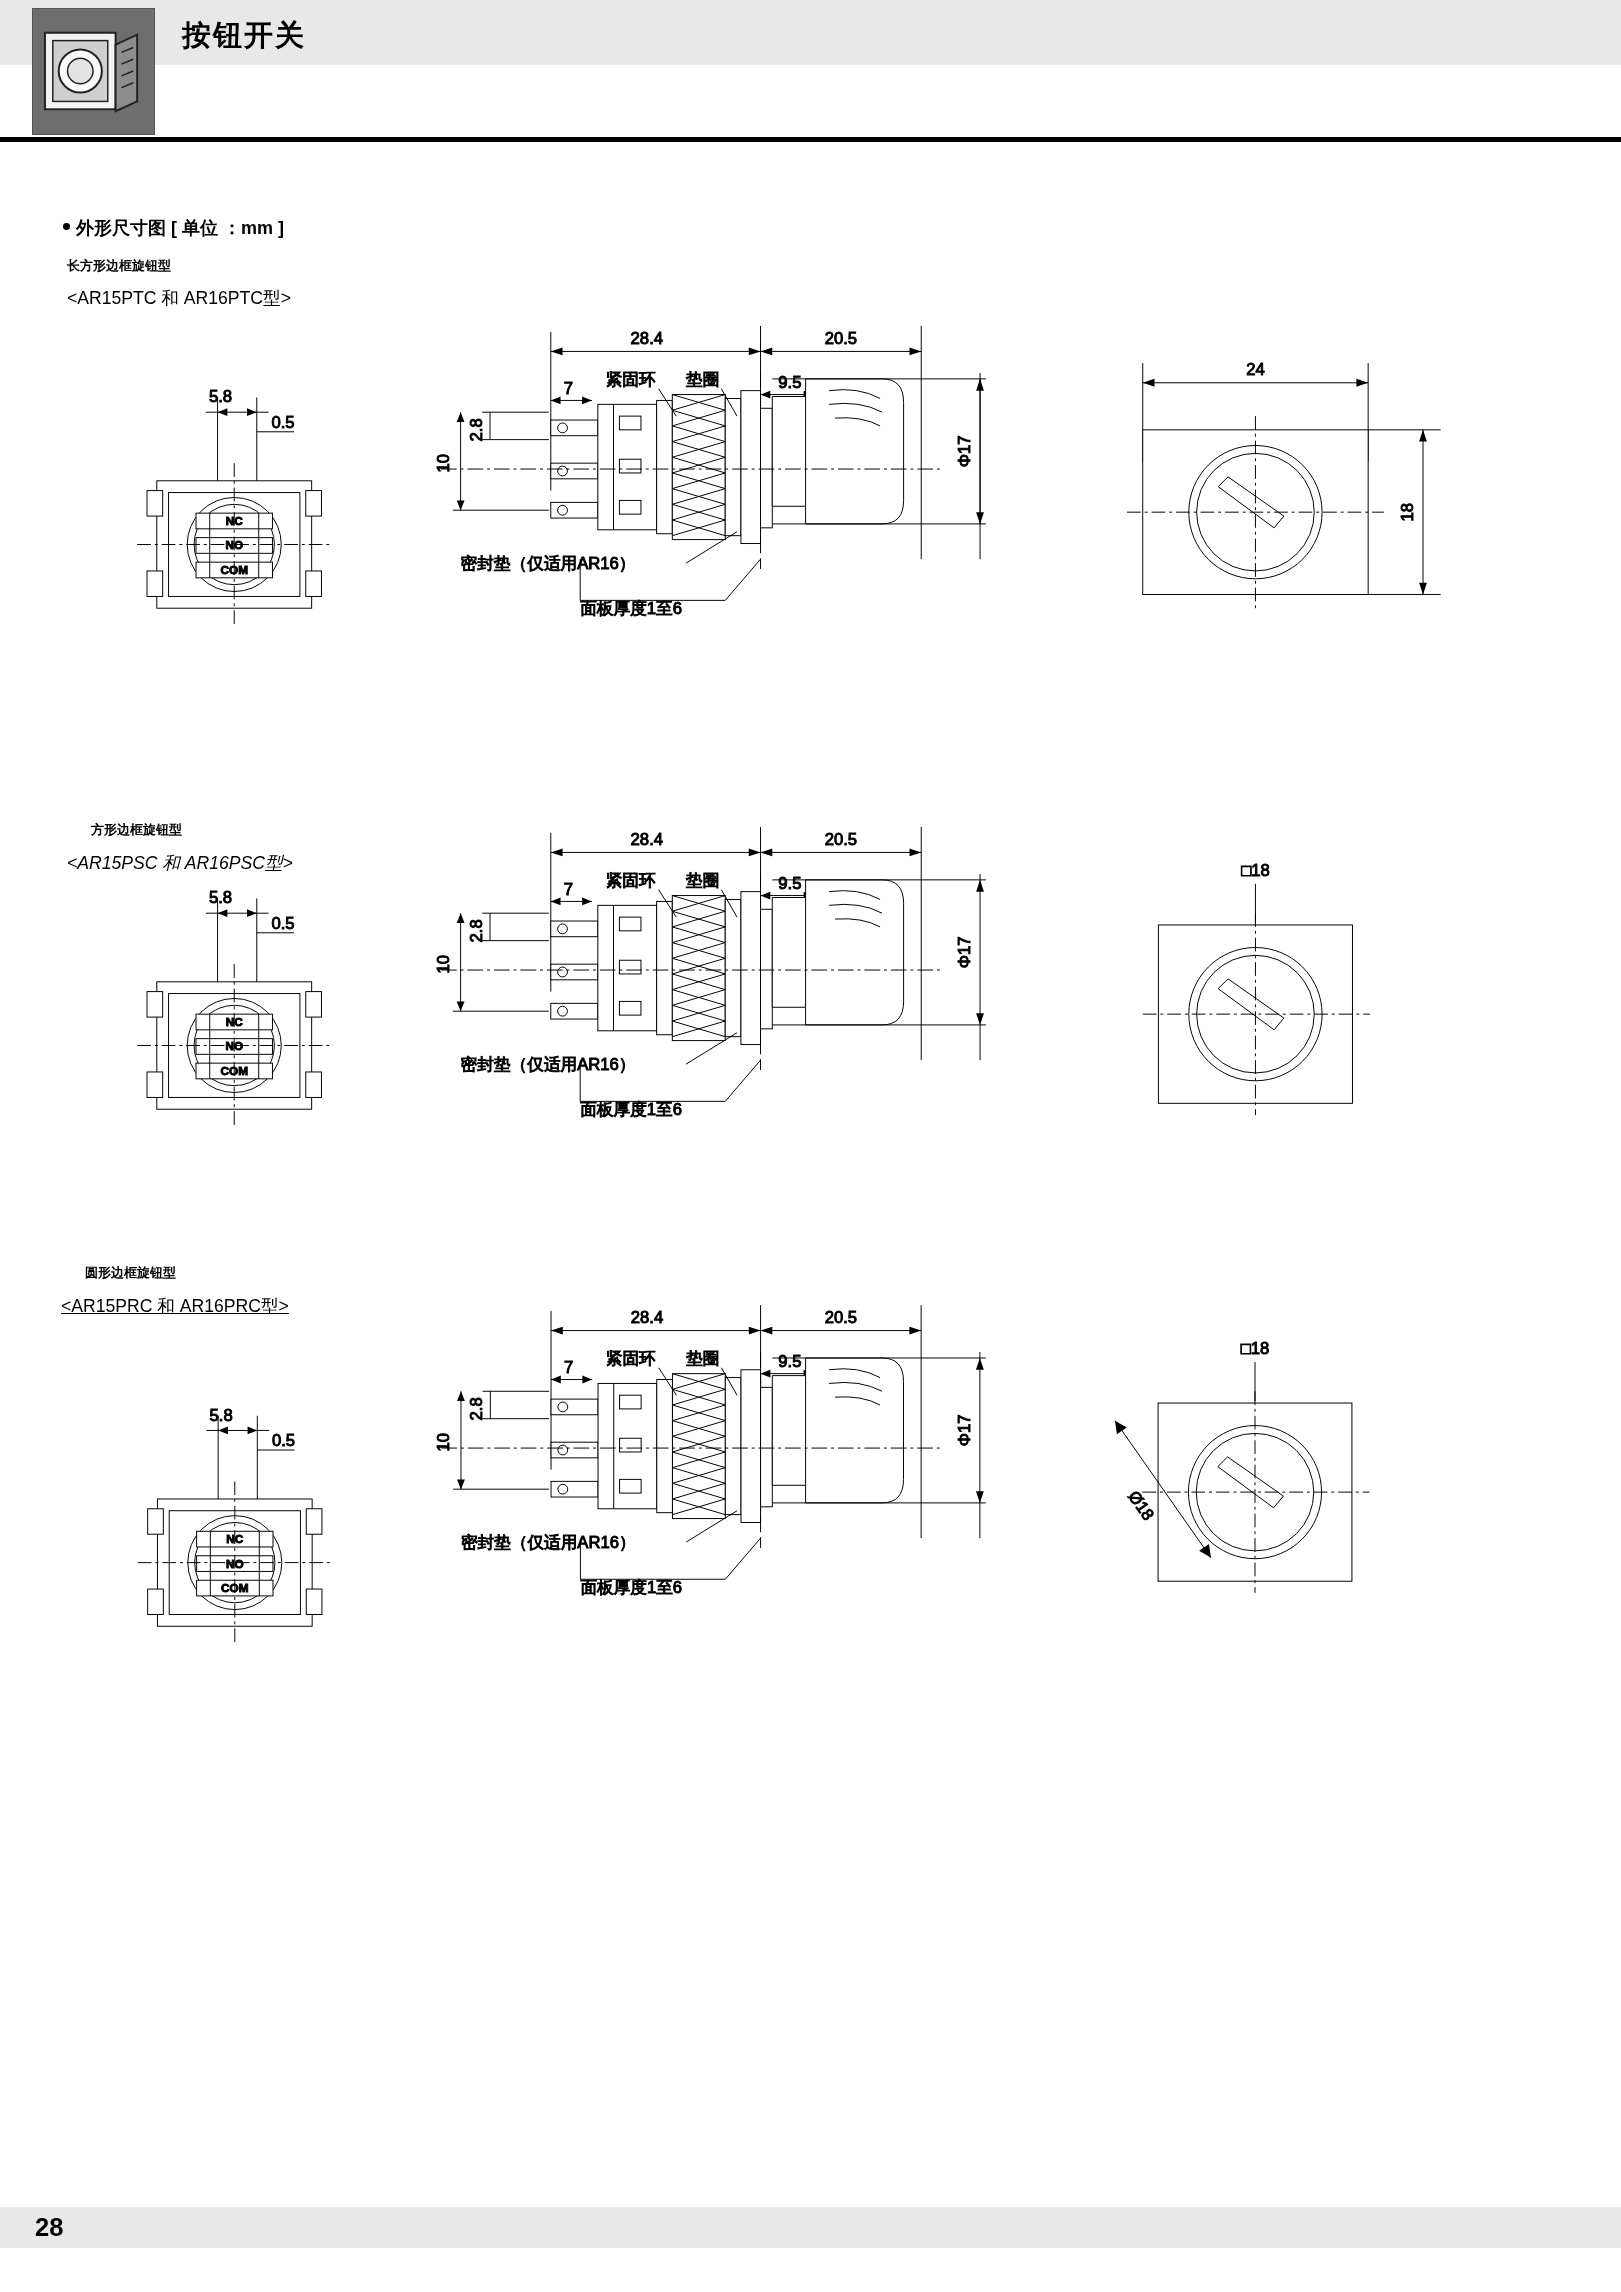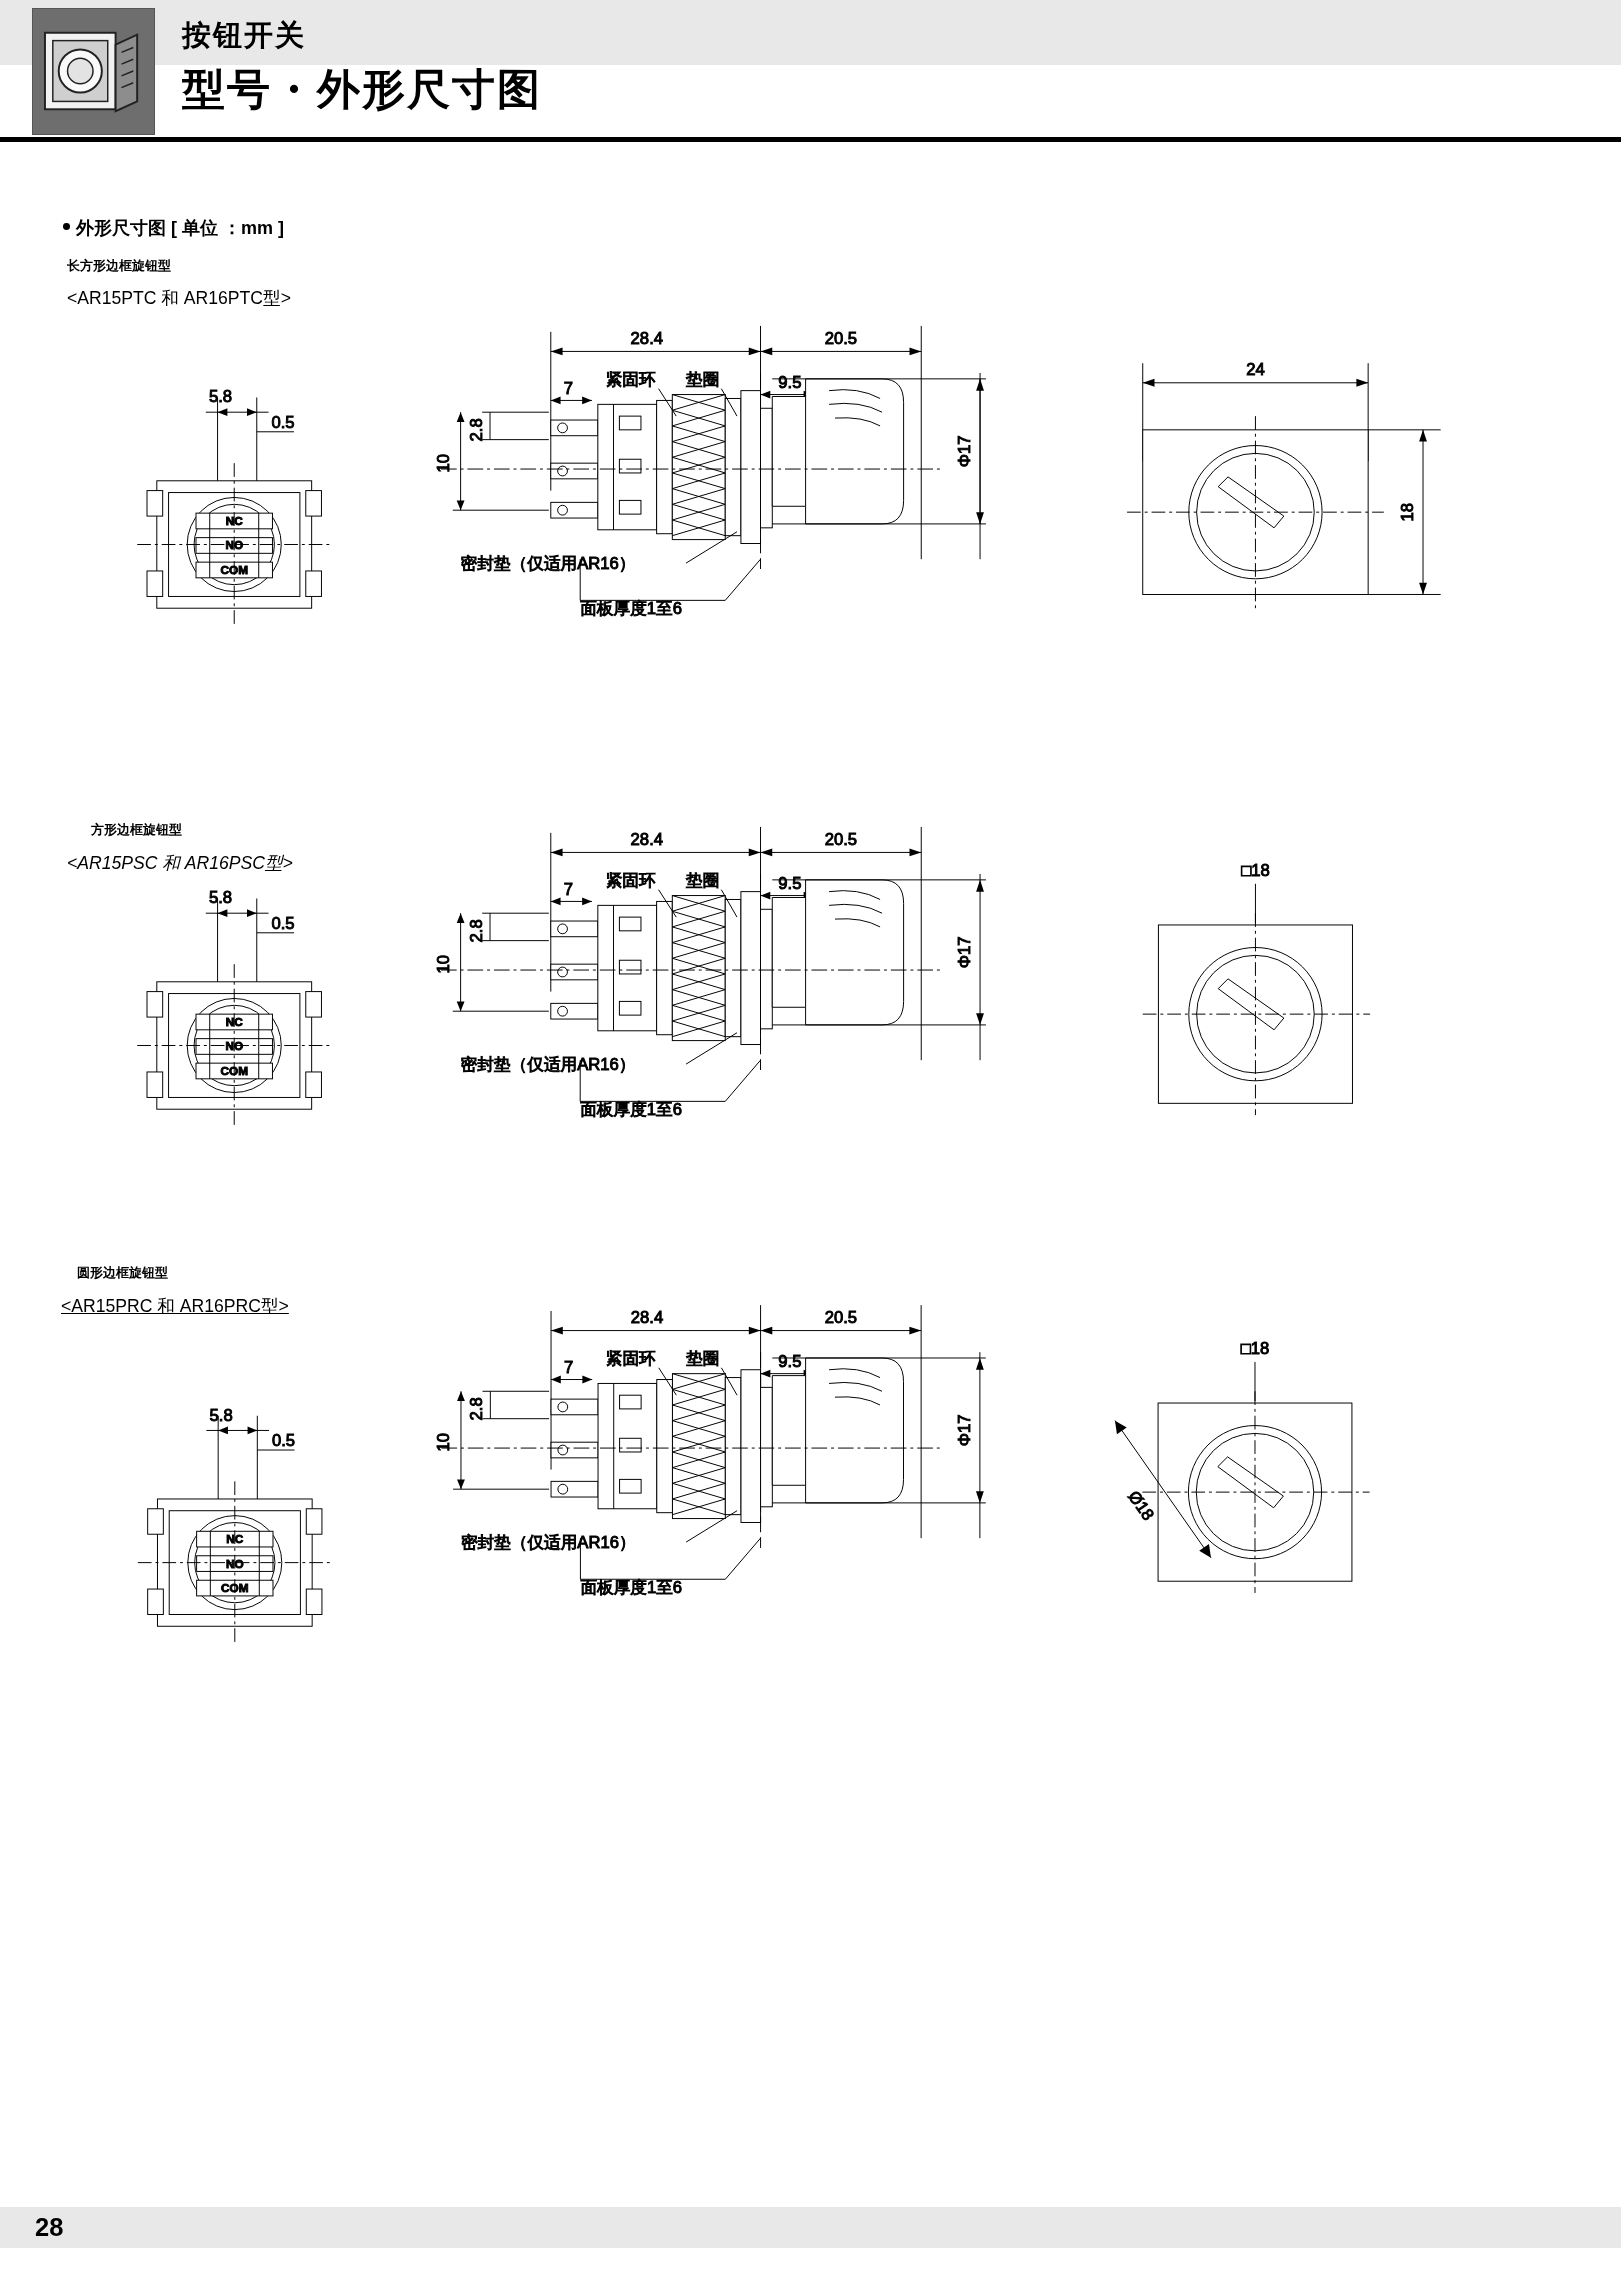--- a/index.html
+++ b/index.html
@@ -98,21 +98,20 @@
       <circle cx="38" cy="53" r="13" fill="#e3e3e3" stroke="#222" stroke-width="1.5"></circle>
       <path d="M74 26 L96 16 L96 84 L74 94 Z" fill="#8d8d8d" stroke="#222" stroke-width="2"></path>
       <path d="M80 34 L92 29" stroke="#222" stroke-width="1.5"></path>
       <path d="M80 46 L92 41" stroke="#222" stroke-width="1.5"></path>
       <path d="M80 58 L92 53" stroke="#222" stroke-width="1.5"></path>
       <path d="M80 70 L92 65" stroke="#222" stroke-width="1.5"></path>
     </svg>
   </div>
 
   <div class="header-title-cn">按钮开关</div>
-  <div class="header-title-main">型号・外形尺寸图</div>
   <div class="header-rule"></div>
 </div>
 
 <div class="unit-dot"></div>
 <div class="unit-line" style="left:76px;">外形尺寸图 [ 单位 ：mm ]</div>
 
 <div class="sec-title" style="left:67px; top:257px;">长方形边框旋钮型</div>
 <div class="sec-sub" style="left:67px; top:286px;text-align:center;">&lt;AR15PTC 和 AR16PTC型&gt;</div>
 
 <div class="block" style="left:0px; top:314px; width:1621px; height:412px;">
@@ -407,21 +406,21 @@
       <circle cx="1281" cy="203" r="68" fill="#fff"></circle>
       <circle cx="1281" cy="203" r="60" fill="#fff"></circle>
       <path d="M1243 177 L1300 219 L1310 207 L1253 167 Z" fill="#fff"></path>
       <line x1="1281" y1="100" x2="1281" y2="306" stroke-dasharray="14,4,3,4"></line>
       <line x1="1166" y1="203" x2="1398" y2="203" stroke-dasharray="14,4,3,4"></line>
     </g>
   </g>
 </svg>
 </div>
 
-<div class="sec-title" style="left:77px; top:1264px;">圆形边框旋钮型</div>
+<div class="sec-title" style="left:85px; top:1264px;">圆形边框旋钮型</div>
 <div class="sec-sub" style="left:61px; top:1294px;text-decoration:underline;">&lt;AR15PRC 和 AR16PRC型&gt;</div>
 
 <div class="block" style="left:0px; top:1264px; width:1621px; height:421px;">
 <svg width="1621" height="421" viewBox="0 0 1654 430" xmlns="http://www.w3.org/2000/svg">
   <g stroke="#000" fill="none" stroke-width="1">
 
     <g>
       <line x1="222" y1="155" x2="222" y2="245"></line>
       <line x1="262" y1="155" x2="262" y2="245"></line>
       <line x1="210" y1="170" x2="274" y2="170"></line>

